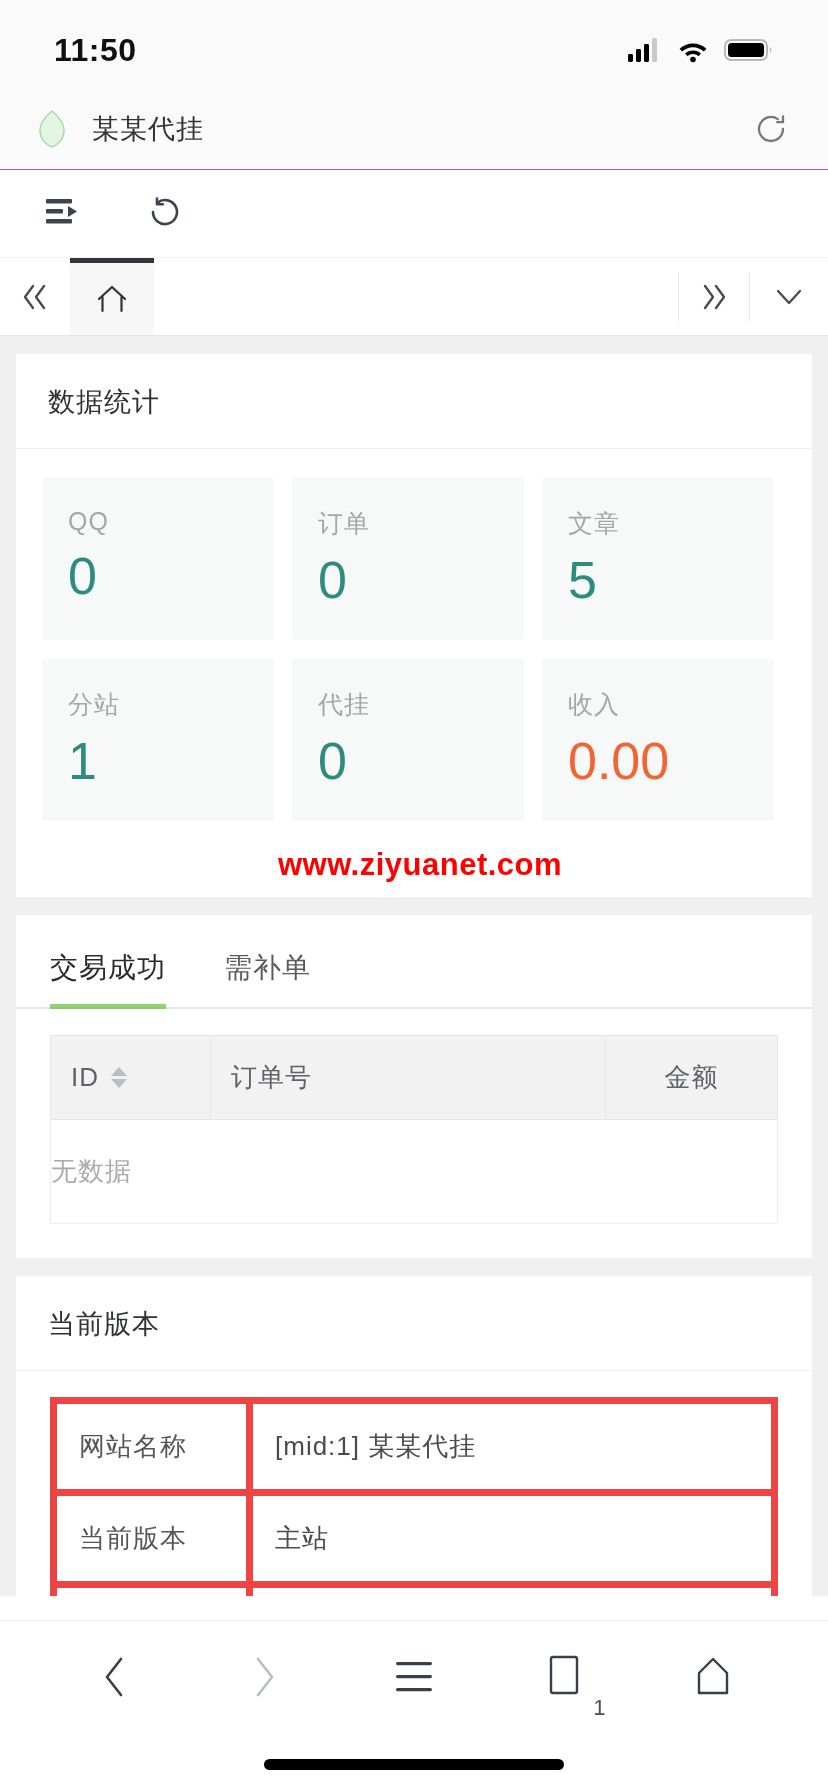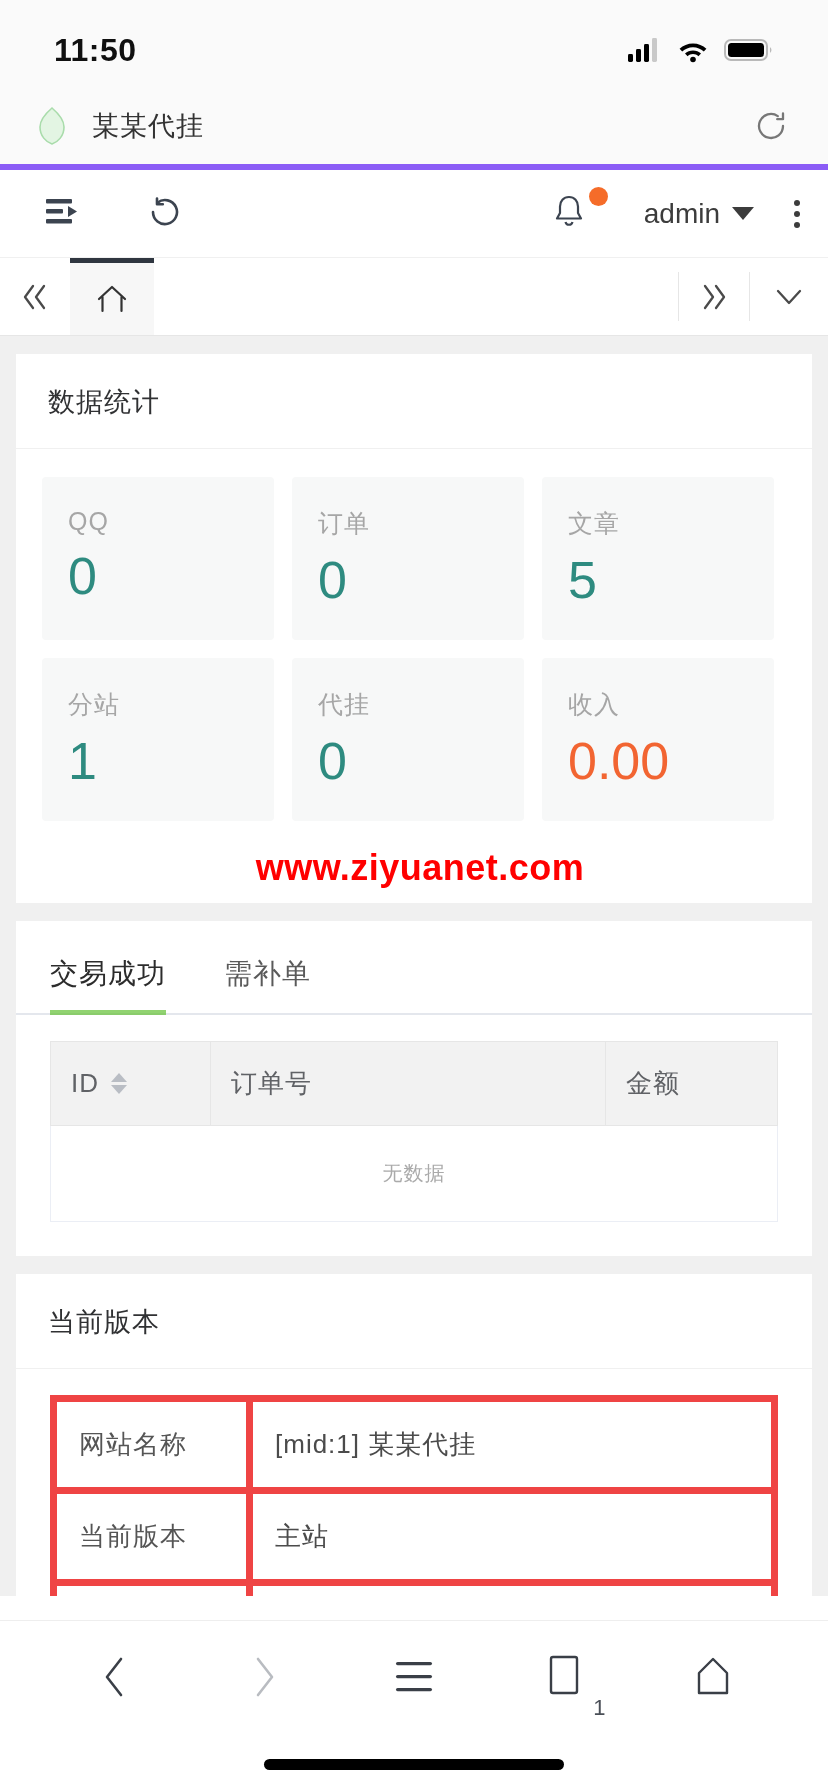--- a/index.html
+++ b/index.html
@@ -28,21 +28,21 @@
   }
   .status-right { display: flex; align-items: center; gap: 14px; }
 
   
   .browser-title {
     height: 82px;
     background: #fafafa;
     display: flex;
     align-items: center;
     padding: 0 34px 0 30px;
-    border-bottom: 6px solid #8b5cf6;
+    border-bottom: 1px solid #8b5cf6;
   }
   .shield-wrap { width: 44px; display: flex; justify-content: center; }
   .browser-title-text {
     font-size: 27px;
     color: #333333;
     margin-left: 18px;
     flex: 1;
     letter-spacing: 1px;
   }
   .reload-wrap { width: 46px; display: flex; justify-content: center; }
@@ -146,21 +146,21 @@
   }
   .stat-value {
     font-size: 52px;
     line-height: 1;
     font-weight: 400;
   }
 
   
   .watermark {
     text-align: center;
-    font-size: 36px;
+    font-size: 31px;
     font-weight: 700;
     letter-spacing: 0.5px;
     padding: 6px 0 14px 12px;
     background: #ffffff;
     margin-top: -6px;
   }
 
   
   .tabs-row {
     display: flex;
@@ -196,36 +196,35 @@
     background: #f2f2f2;
     border: 1px solid #e6e6e6;
     font-weight: 400;
     font-size: 26px;
     color: #606266;
     text-align: left;
     padding: 24px 20px;
     letter-spacing: 1px;
   }
   table.data-table th:first-child { width: 160px; }
-  table.data-table th:last-child { width: 172px; }
+  table.data-table th:last-child { width: 172px; text-align: center; }
   .th-inner { display: flex; align-items: center; gap: 12px; }
   .sort-ico { display: flex; flex-direction: column; gap: 3px; }
   .sort-ico i {
     display: block; width: 0; height: 0;
     border-left: 8px solid transparent;
     border-right: 8px solid transparent;
   }
   .sort-ico i.up { border-bottom: 9px solid #b9bdc4; }
   .sort-ico i.dn { border-top: 9px solid #b9bdc4; }
   td.empty-cell {
     border: 1px solid #ebeef5;
     border-top: none;
-    text-align: center;
     color: #aaaaaa;
-    font-size: 20px;
+    font-size: 26px;
     padding: 34px 0;
     letter-spacing: 1px;
   }
 
   
   .info-wrap { padding: 26px 34px 0 34px; }
   table.info-table {
     width: 100%;
     border-collapse: collapse;
     table-layout: fixed;
@@ -326,40 +325,20 @@
     <span>
       <svg width="38" height="38" viewBox="0 0 38 38">
         <path d="M7 19 a12 12 0 1 0 4.5 -9.3" fill="none" stroke="#3c4450" stroke-width="2.6" stroke-linecap="round"></path>
         <path d="M11 5.5 L11 11.3 L16.8 11.3" fill="none" stroke="#3c4450" stroke-width="2.6" stroke-linecap="round" stroke-linejoin="round"></path>
       </svg>
     </span>
   </div>
 
   <div class="tb-spacer"></div>
 
-  <div class="tb-right">
-    <span class="bell-wrap">
-      <svg width="34" height="38" viewBox="0 0 34 38">
-        <path d="M17 4 C11.5 4 8 8 8 13.5 v6.5 l-3 5.5 h24 l-3 -5.5 v-6.5 C26 8 22.5 4 17 4 Z" fill="none" stroke="#3c4450" stroke-width="2.2" stroke-linejoin="round"></path>
-        <path d="M13.5 29 a3.6 3.6 0 0 0 7 0" fill="none" stroke="#3c4450" stroke-width="2.2"></path>
-      </svg>
-      <i class="bell-dot" style="background:#f56c29"></i>
-    </span>
-
-    <span class="admin-box">
-      <span class="admin-name">admin</span>
-      <span class="caret-down"></span>
-    </span>
-
-    <span class="kebab">
-      <i></i>
-        <i></i>
-        <i></i>
-    </span>
-  </div>
 </div>
 
 <div class="tabstrip">
   <div class="tabstrip-btn">
     <svg width="38" height="30" viewBox="0 0 38 30">
       <path d="M17 4 L9 15 L17 26 M28 4 L20 15 L28 26" fill="none" stroke="#4a4a4a" stroke-width="2.3" stroke-linecap="round" stroke-linejoin="round"></path>
     </svg>
   </div>
   <div class="tab-item">
     <svg width="36" height="34" viewBox="0 0 36 34">

